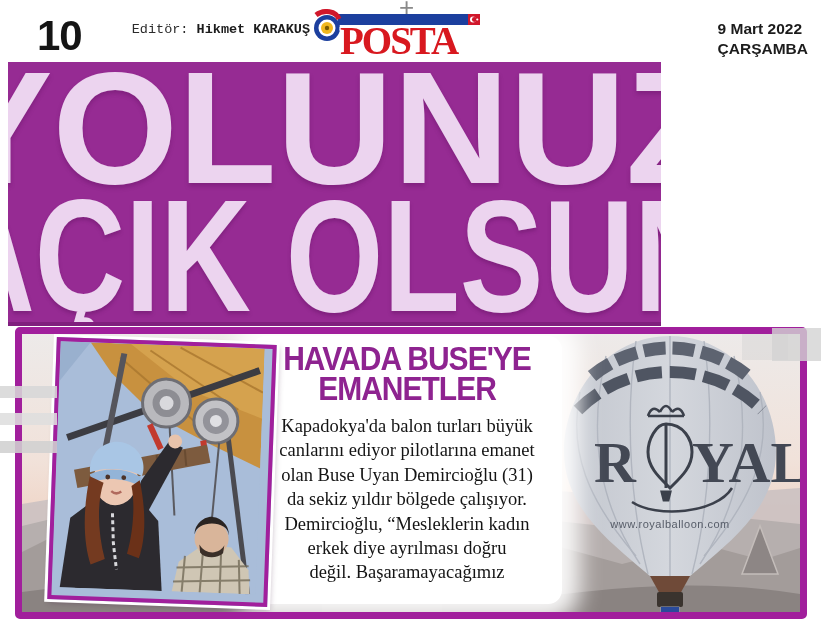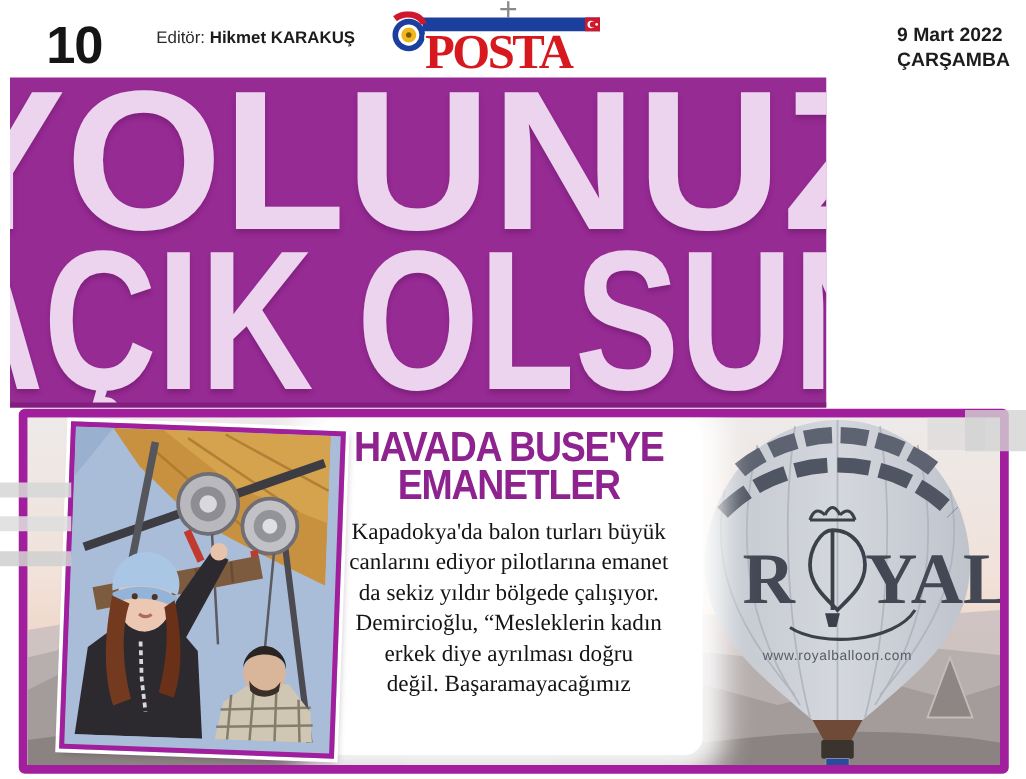--- a/index.html
+++ b/index.html
@@ -2,21 +2,21 @@
 <html><head>
 <meta charset="utf-8">
 <style>
   html,body{margin:0;padding:0;}
   body{font-family:"Liberation Sans",sans-serif;background:#ffffff;}
   .page{position:relative;width:821px;height:623px;background:#ffffff;overflow:hidden;}
 
   
   .crop-mark{position:absolute;left:399px;top:-8px;font-size:26px;font-weight:400;color:#8a8a8a;}
   .page-number{position:absolute;left:13px;top:12px;font-size:42px;font-weight:bold;color:#151515;letter-spacing:-1px;margin-left:24px;}
-  .editor-block{position:absolute;left:125px;top:21px;width:210px;text-align:left;font-size:13.5px;line-height:17.5px;color:#2b2b2b;}
+  .editor-block{position:absolute;left:100px;top:21px;width:210px;text-align:right;font-size:13.5px;line-height:17.5px;color:#2b2b2b;font-family:Liberation Mono, monospace;}
   .editor-block b{color:#1c1c1c;}
   .date-block{position:absolute;right:13px;top:19px;text-align:left;font-size:15.5px;font-weight:bold;line-height:19.5px;color:#1c1c1c;}
 
   .posta-logo{position:absolute;left:312px;top:9px;width:172px;height:50px;}
 
   
   .headline-block{position:absolute;left:8px;top:62px;width:653px;height:260px;background:#962b93;overflow:hidden;
     display:flex;flex-direction:column;align-items:center;justify-content:center;border-bottom:4px solid #801f7e;}
   .headline-line{height:128px;display:flex;align-items:center;justify-content:center;
     font-weight:bold;color:#ecd4ef;white-space:nowrap;
@@ -184,20 +184,21 @@
     </svg>
 
     <div class="text-panel"></div>
 
     <div class="article-content">
       <div class="article-title">HAVADA BUSE'YE</div>
       <div class="article-title">EMANETLER</div>
       <div class="article-body">
         <div class="body-line">Kapadokya'da balon turları büyük</div>
         <div class="body-line">canlarını ediyor pilotlarına emanet</div>
+        <div class="body-line">olan Buse Uyan Demircioğlu (31)</div>
         <div class="body-line">da sekiz yıldır bölgede çalışıyor.</div>
         <div class="body-line">Demircioğlu, “Mesleklerin kadın</div>
         <div class="body-line">erkek diye ayrılması doğru</div>
         <div class="body-line">değil. Başaramayacağımız</div>
 
       </div>
     </div>
 
     <div class="crew-photo">
       <svg viewBox="0 0 204 246" width="204" height="246">

